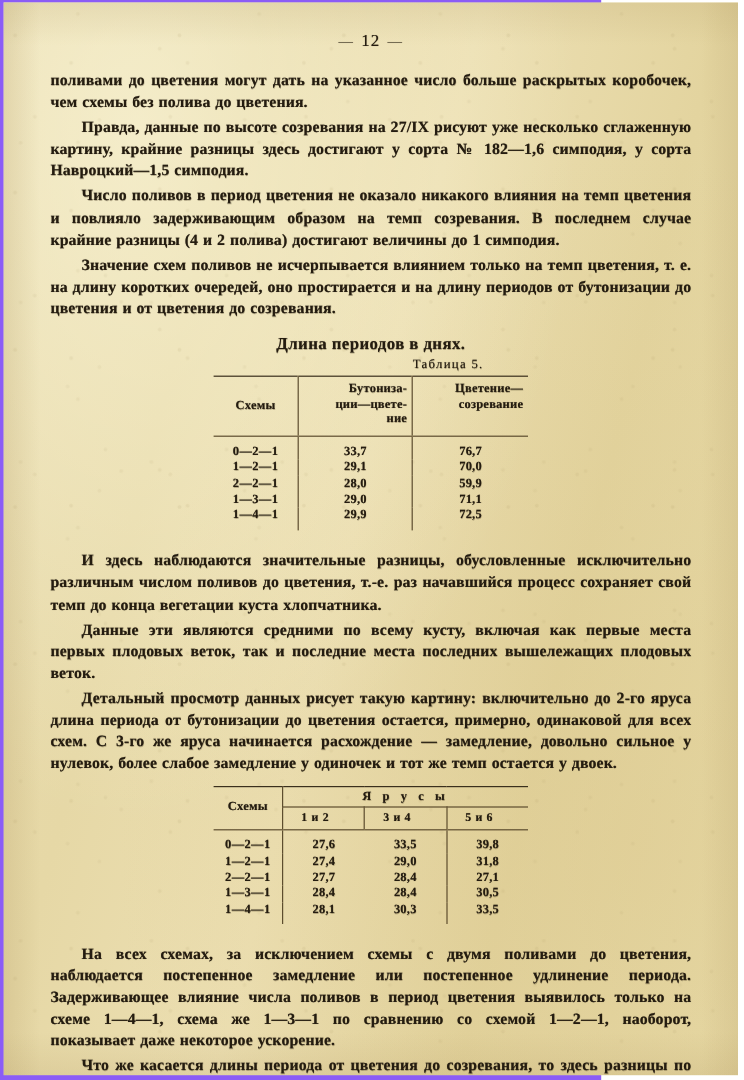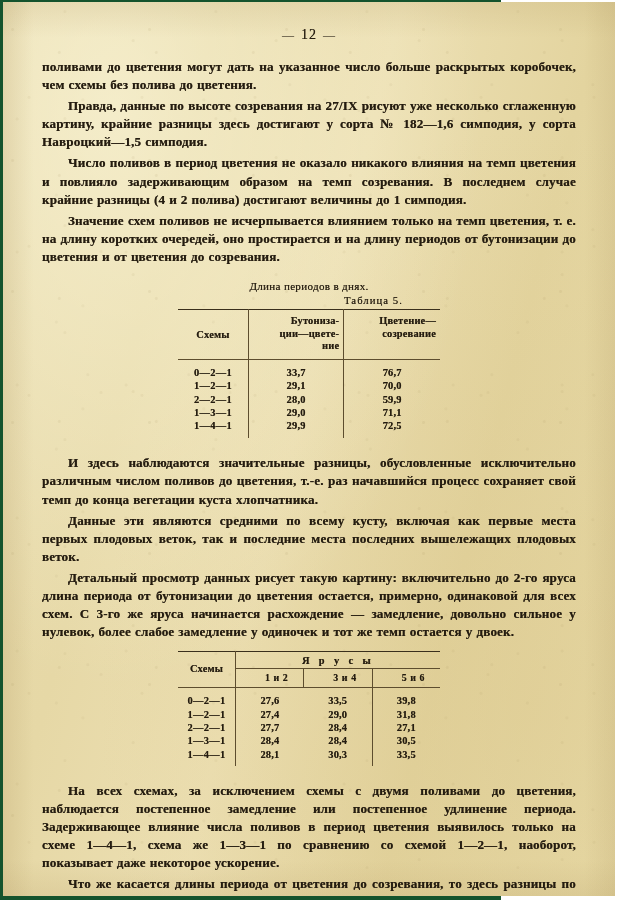--- a/index.html
+++ b/index.html
@@ -13,21 +13,21 @@
     height: 900px;
     overflow: hidden;
     font-family: "Liberation Serif", "DejaVu Serif", serif;
   }
 
   
   .scan-frame {
     position: relative;
     width: 501px;
     height: 900px;
-    background: #14532d;
+    background: #8b5cf6;
     box-sizing: border-box;
   }
   .paper {
     position: absolute;
     left: 3px;
     top: 2px;
     width: 612px;
     height: 894px;
     box-sizing: border-box;
     background:
@@ -101,22 +101,22 @@
     font-weight: 600;
     font-family: "Liberation Serif", "DejaVu Serif", serif;
   }
   .para + .para { margin-top: 0px; }
   .para.indent { text-indent: 26px; }
   .para.first { padding-top: 12px; }
 
   
   .tbl-caption {
     text-align: center;
-    font-size: 11px;
-    font-weight: 400;
+    font-size: 14px;
+    font-weight: 700;
     letter-spacing: .35px;
     margin-top: 14px;
   }
   .tbl-number {
     text-align: right;
     font-size: 10.6px;
     letter-spacing: 1.1px;
     margin-top: 3px;
     padding-right: 176px;
   }
@@ -146,21 +146,21 @@
   #table-periods th.h-col { width: 92px; text-align: right; vertical-align: top; padding: 5px 4px 6px 10px; line-height: 12.6px; }
   #table-periods td.c-scheme { text-align: center; padding: 1.2px 0 1.2px 0; letter-spacing: .3px; }
   #table-periods td.c-val { text-align: center; padding: 1.2px 0; }
   #table-periods tbody tr:first-child td { padding-top: 7px; }
   #table-periods tbody tr:last-child td { padding-bottom: 7px; }
 
   
   #table-tiers { width: 262px; }
   #table-tiers th.h-schemes { width: 70px; text-align: center; vertical-align: middle; padding: 4px 2px 6px; }
   #table-tiers th.h-span { text-align: center; padding: 3px 0 2px; letter-spacing: 3.4px; font-size: 10.4px; }
-  #table-tiers th.h-sub { text-align: right; padding: 3px 15px 4px; width: 64px; font-size: 9.8px; letter-spacing: .6px; }
+  #table-tiers th.h-sub { text-align: left; padding: 3px 15px 4px; width: 64px; font-size: 9.8px; letter-spacing: .6px; }
   #table-tiers td.c-scheme { text-align: center; padding: 1.2px 0; letter-spacing: .3px; }
   #table-tiers td.c-val { text-align: center; padding: 1.2px 0; }
   #table-tiers tbody tr:first-child td { padding-top: 7px; }
   #table-tiers tbody tr:last-child td { padding-bottom: 6px; }
 
   .blk-after { margin-top: 16px; }
 </style>
 </head>
 <body>
 

